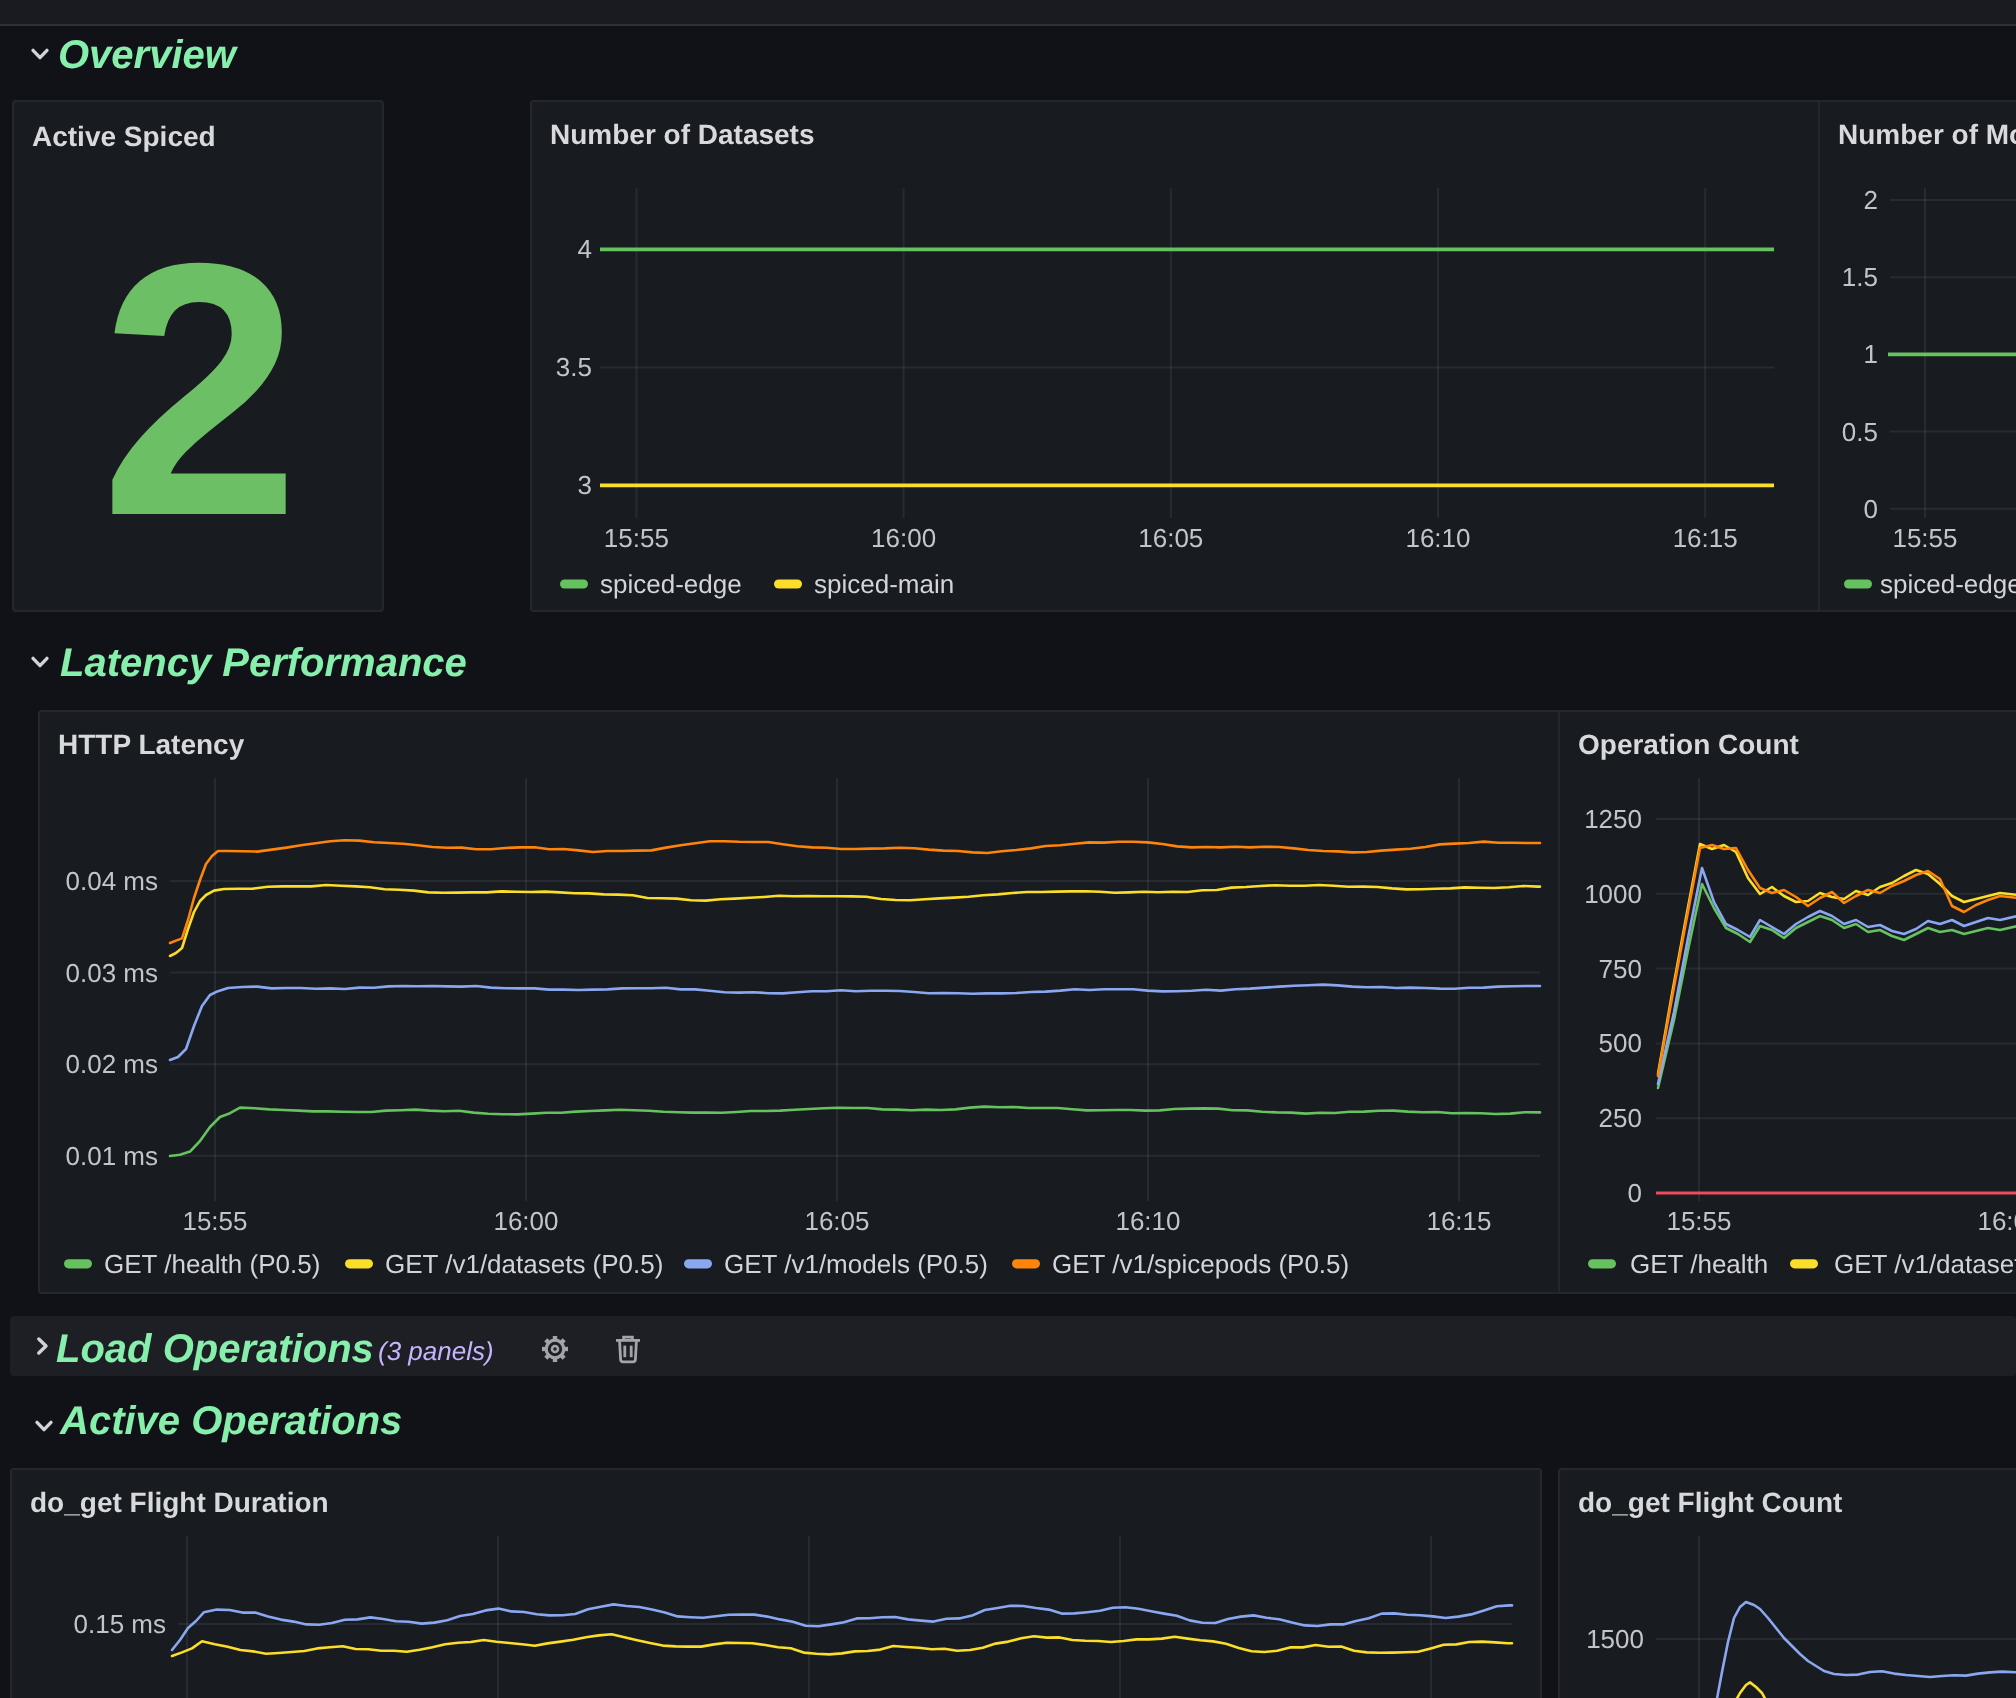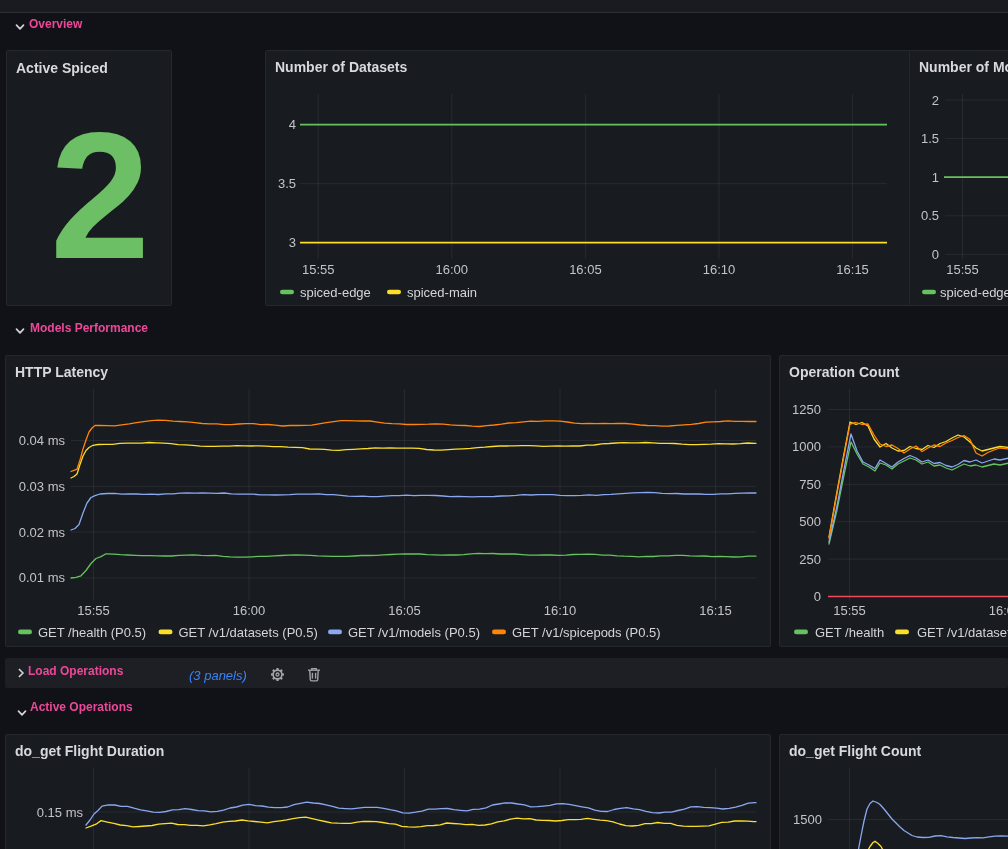--- a/index.html
+++ b/index.html
@@ -1,34 +1,34 @@
 <!DOCTYPE html>
 <html><head><meta charset="utf-8"><style>
 * { margin:0; padding:0; box-sizing:border-box; }
 html,body { width:1008px; height:849px; background:#111217; overflow:hidden;
   font-family:"Liberation Sans", sans-serif; position:relative; }
 .panel { position:absolute; background:#181b1f; border:1px solid #25272e; border-radius:2px; }
-.sec { position:absolute; font-size:12px; line-height:1; font-weight:bold; color:#ec4899; }
+.sec { position:absolute; font-size:20px; line-height:1; font-weight:bold; color:#86efac;font-style:italic; }
 </style></head>
 <body>
 <div style="position:absolute;left:0;top:0;width:1008px;height:13px;background:#1a1b20;border-bottom:1px solid #2e3036"></div>
 <svg style="position:absolute;left:14px;top:21px" width="12" height="12" viewBox="0 0 12 12">
     <polyline points="2.5,4.2 6,7.8 9.5,4.2" fill="none" stroke="#d2d3d8" stroke-width="1.7" stroke-linecap="round" stroke-linejoin="round"></polyline>
   </svg>
 <div class="sec" style="left:29px;top:18px">Overview</div>
 <svg style="position:absolute;left:14px;top:325px" width="12" height="12" viewBox="0 0 12 12">
     <polyline points="2.5,4.2 6,7.8 9.5,4.2" fill="none" stroke="#d2d3d8" stroke-width="1.7" stroke-linecap="round" stroke-linejoin="round"></polyline>
   </svg>
-<div class="sec" style="left:30px;top:322px">Models Performance</div>
+<div class="sec" style="left:30px;top:322px">Latency Performance</div>
 <div style="position:absolute;left:5px;top:658px;width:1003px;height:30px;background:#1e1f25;border-radius:2px"></div>
 <svg style="position:absolute;left:15px;top:667px" width="12" height="12" viewBox="0 0 12 12">
     <polyline points="4.4,2.5 8,6 4.4,9.5" fill="none" stroke="#d2d3d8" stroke-width="1.7" stroke-linecap="round" stroke-linejoin="round"></polyline>
   </svg>
 <div class="sec" style="left:28px;top:665px">Load Operations</div>
-<div style="position:absolute;left:189px;top:668px;font-size:13px;font-style:italic;color:#3b82f6">(3 panels)</div>
+<div style="position:absolute;left:189px;top:668px;font-size:13px;font-style:italic;color:#c4b5fd">(3 panels)</div>
 <svg style="position:absolute;left:270px;top:667px" width="15" height="15" viewBox="0 0 15 15">
 <g stroke="#a2a4ab" fill="none">
       <circle cx="7.5" cy="7.5" r="4.4" stroke-width="1.6"></circle>
 <g stroke-width="2.2">
 <line x1="7.5" y1="1.0" x2="7.5" y2="3.2"></line>
         <line x1="7.5" y1="11.8" x2="7.5" y2="14.0"></line>
 <line x1="1.0" y1="7.5" x2="3.2" y2="7.5"></line>
         <line x1="11.8" y1="7.5" x2="14.0" y2="7.5"></line>
 <line x1="2.9" y1="2.9" x2="4.5" y2="4.5"></line>
         <line x1="10.5" y1="10.5" x2="12.1" y2="12.1"></line>
@@ -44,21 +44,21 @@
 <path d="M4.8 3V1.6 h4.4 V3"></path>
 <path d="M2.8 3.6 l0.5 9.2 a1.2 1.2 0 0 0 1.2 1.1 h5 a1.2 1.2 0 0 0 1.2-1.1 l0.5-9.2"></path>
 <line x1="5.4" y1="5.8" x2="5.4" y2="11.6"></line>
       <line x1="8.6" y1="5.8" x2="8.6" y2="11.6"></line>
 </g>
   </svg>
 <svg style="position:absolute;left:16px;top:707px" width="12" height="12" viewBox="0 0 12 12">
     <polyline points="2.5,4.2 6,7.8 9.5,4.2" fill="none" stroke="#d2d3d8" stroke-width="1.7" stroke-linecap="round" stroke-linejoin="round"></polyline>
   </svg>
 <div class="sec" style="left:30px;top:701px">Active Operations</div>
-<div class="panel" style="left:6px;top:50px;width:166px;height:256px">
+<div class="panel" style="left:6px;top:50px;width:186px;height:256px">
 <div style="position:absolute;left:0;top:9px;width:100%;padding-left:9px;box-sizing:border-box;font-size:14px;font-weight:bold;color:#d8d9dd">Active Spiced</div>
 <div style="position:absolute;left:0;top:55px;width:186px;text-align:center;font-size:180px;line-height:1;font-weight:bold;color:#6CBF64">2</div>
 </div>
 <div class="panel" style="left:265px;top:50px;width:740px;height:256px">
 <svg width="636" height="256" viewBox="265 50 636 256" style="position:absolute;left:0;top:0">
 <text x="274.0" y="71.0" font-size="14" fill="#d8d9dd" text-anchor="start" font-weight="bold" font-family="Liberation Sans, sans-serif">Number of Datasets</text>
 <line x1="299.0" y1="123.7" x2="886.0" y2="123.7" stroke="rgba(204,204,220,0.09)" stroke-width="1"></line>
 <text x="295.0" y="128.2" font-size="13" fill="#c2c4ca" text-anchor="end" font-weight="normal" font-family="Liberation Sans, sans-serif">4</text>
 <line x1="299.0" y1="182.7" x2="886.0" y2="182.7" stroke="rgba(204,204,220,0.09)" stroke-width="1"></line>
 <text x="295.0" y="187.2" font-size="13" fill="#c2c4ca" text-anchor="end" font-weight="normal" font-family="Liberation Sans, sans-serif">3.5</text>
@@ -95,21 +95,21 @@
 <text x="938.0" y="219.3" font-size="13" fill="#c2c4ca" text-anchor="end" font-weight="normal" font-family="Liberation Sans, sans-serif">0.5</text>
 <line x1="944.0" y1="253.4" x2="1062.0" y2="253.4" stroke="rgba(204,204,220,0.09)" stroke-width="1"></line>
 <text x="938.0" y="257.9" font-size="13" fill="#c2c4ca" text-anchor="end" font-weight="normal" font-family="Liberation Sans, sans-serif">0</text>
 <line x1="961.5" y1="93.0" x2="961.5" y2="258.0" stroke="rgba(204,204,220,0.09)" stroke-width="1"></line>
 <text x="961.5" y="272.5" font-size="13" fill="#c2c4ca" text-anchor="middle" font-weight="normal" font-family="Liberation Sans, sans-serif">15:55</text>
 <line x1="943.0" y1="176.2" x2="1062.0" y2="176.2" stroke="#65C25E" stroke-width="1.8"></line>
 <rect x="921.0" y="288.7" width="14" height="4.6" rx="2.3" fill="#65C25E"></rect>
 <text x="939.0" y="295.5" font-size="13" fill="#d2d4da" text-anchor="start" font-weight="normal" font-family="Liberation Sans, sans-serif">spiced-edge</text>
 </svg>
   </div>
-<div class="panel" style="left:5px;top:355px;width:766px;height:292px">
+<div class="panel" style="left:19px;top:355px;width:766px;height:292px">
 <svg width="766" height="292" viewBox="5 355 766 292" style="position:absolute;left:0;top:0">
 <text x="14.0" y="376.0" font-size="14" fill="#d8d9dd" text-anchor="start" font-weight="bold" font-family="Liberation Sans, sans-serif">HTTP Latency</text>
 <line x1="70.0" y1="439.5" x2="755.0" y2="439.5" stroke="rgba(204,204,220,0.09)" stroke-width="1"></line>
 <text x="64.0" y="444.0" font-size="13" fill="#c2c4ca" text-anchor="end" font-weight="normal" font-family="Liberation Sans, sans-serif">0.04 ms</text>
 <line x1="70.0" y1="485.3" x2="755.0" y2="485.3" stroke="rgba(204,204,220,0.09)" stroke-width="1"></line>
 <text x="64.0" y="489.8" font-size="13" fill="#c2c4ca" text-anchor="end" font-weight="normal" font-family="Liberation Sans, sans-serif">0.03 ms</text>
 <line x1="70.0" y1="531.1" x2="755.0" y2="531.1" stroke="rgba(204,204,220,0.09)" stroke-width="1"></line>
 <text x="64.0" y="535.6" font-size="13" fill="#c2c4ca" text-anchor="end" font-weight="normal" font-family="Liberation Sans, sans-serif">0.02 ms</text>
 <line x1="70.0" y1="576.9" x2="755.0" y2="576.9" stroke="rgba(204,204,220,0.09)" stroke-width="1"></line>
 <text x="64.0" y="581.4" font-size="13" fill="#c2c4ca" text-anchor="end" font-weight="normal" font-family="Liberation Sans, sans-serif">0.01 ms</text>

